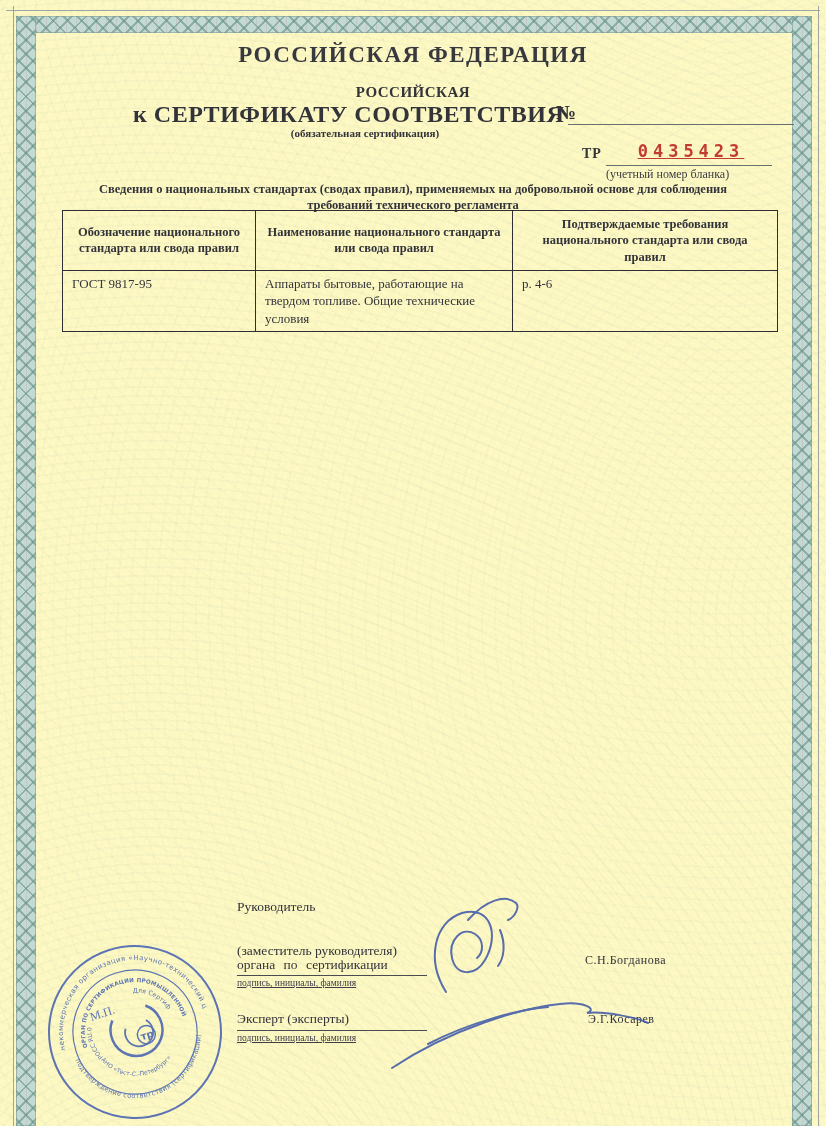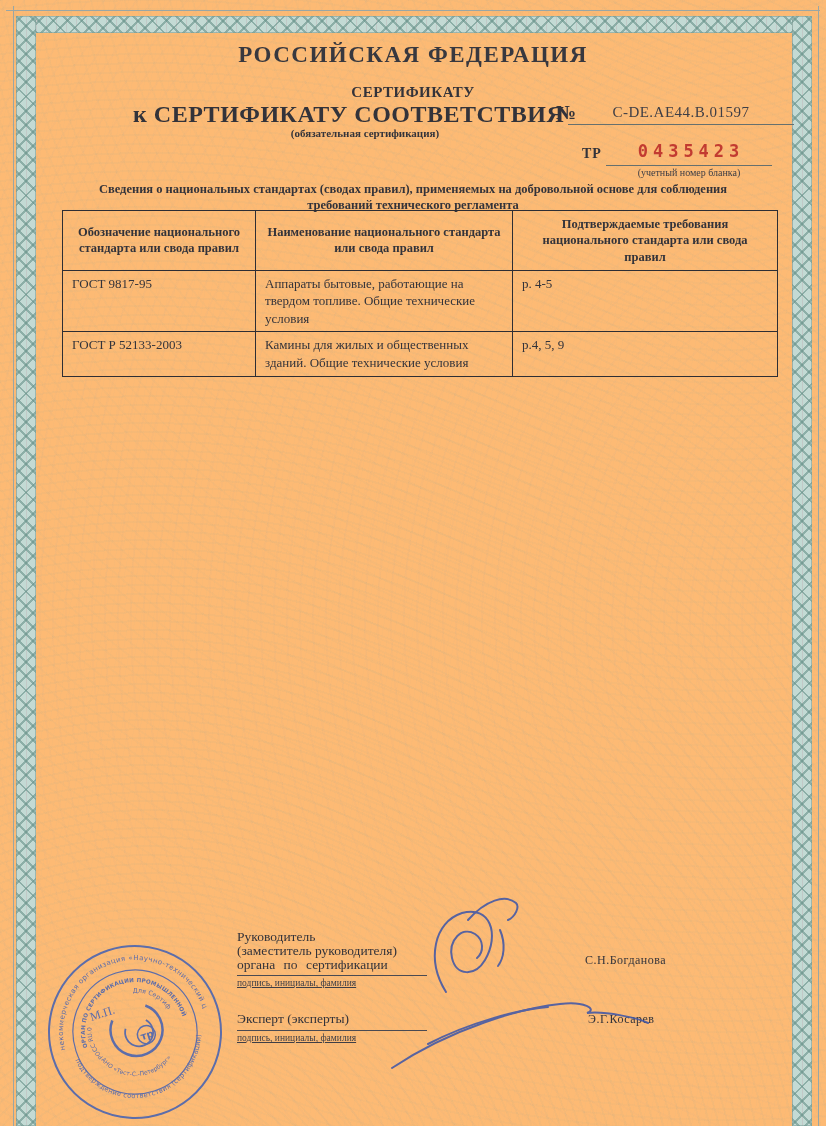--- a/index.html
+++ b/index.html
@@ -1,18 +1,18 @@
 <!DOCTYPE html>
 <html><head>
 <meta charset="utf-8">
 <style>
   html,body{margin:0;padding:0;background:#fff;}
   .page{
     position:relative; width:826px; height:1126px; overflow:hidden;
-    background:#fdba74;
+    background:#fef9c3;
     font-family:"Liberation Serif", serif;
     color:#33333a;
   }
   
   .page::before{
     content:""; position:absolute; inset:0; pointer-events:none;
     background:
       repeating-radial-gradient(circle at 18% 112%, rgba(118,158,150,.05) 0 2px, transparent 2px 9px),
       repeating-radial-gradient(circle at 88% -12%, rgba(118,158,150,.04) 0 2px, transparent 2px 11px),
       repeating-radial-gradient(circle at 112% 55%, rgba(140,145,165,.035) 0 2px, transparent 2px 13px),
@@ -43,39 +43,39 @@
   .doc-type{left:40px; top:84px; width:746px; font-size:15px; font-weight:bold; letter-spacing:.5px; text-align:center;}
   .cert-line{left:133px; top:101px; font-size:24px; font-weight:bold; letter-spacing:.5px; white-space:nowrap;}
   .num-sign{left:556px; top:101px; font-size:20px; font-weight:bold;}
   .cert-number{left:570px; top:104px; width:222px; font-size:15px; color:#3e3e46; text-align:center; letter-spacing:.5px;}
   .cert-number-line{left:568px; top:124px; width:226px; height:1px; background:#66706e;}
   .cert-kind{left:140px; top:127px; width:450px; font-size:11px; font-weight:bold; text-align:center;}
   .tr-label{left:582px; top:146px; font-size:14px; font-weight:bold; letter-spacing:1px;}
   .blank-number{left:616px; top:141px; width:150px; text-align:center;
     font-family:"DejaVu Sans Mono", monospace; font-weight:bold; font-size:17px; letter-spacing:5px;}
   .blank-line{left:606px; top:165px; width:166px; height:1px; background:#66706e;}
-  .blank-caption{left:606px; top:167px; width:166px; font-size:10px; text-align:center; color:#3c3c44;}
+  .blank-caption{left:606px; top:167px; width:166px; font-size:12px; color:#3c3c44;}
   .intro{left:83px; top:181px; width:660px; font-size:12.5px; font-weight:bold; line-height:1.3; text-align:center;}
 
   table.std{
     position:absolute; left:62px; top:210px; width:715px;
     border-collapse:collapse; table-layout:fixed;
     background:transparent;
   }
   table.std th, table.std td{
     border:1.5px solid #2e2e34;
     font-family:"Liberation Serif", serif;
   }
   table.std th{font-size:12.5px; font-weight:bold; line-height:1.3; padding:5px 10px; text-align:center; vertical-align:middle; height:42px;}
   table.std td{font-size:13px; line-height:1.35; padding:4px 9px; text-align:left; vertical-align:top;}
   .col1{width:193px;} .col2{width:257px;} .col3{width:265px;}
   tr.r1 td{height:50px;margin-top:20px;} tr.r2 td{height:36px;}
 
   .sig-role{left:237px; width:200px; font-size:13.5px; line-height:1.05;}
-  .role-l1{top:930px;} .role-l2{top:944px;} .role-l3{top:958px; word-spacing:5px;}
+  .role-l1{top:900px;} .role-l2{top:944px;} .role-l3{top:958px; word-spacing:5px;}
   .sig-rule{position:absolute; height:1px; background:#4a4a52; width:190px; left:237px;}
   .rule-head{top:975px;} .rule-expert{top:1030px;}
   .sig-caption{left:237px; width:200px; font-size:9.5px; color:#3e3e46;text-decoration:underline;}
   .cap-head{top:978px;} .cap-expert{top:1033px;}
   .expert-role{left:237px; top:1011px; font-size:13.5px;text-align:right;}
   .sig-name{font-size:12px; letter-spacing:.5px;}
   .name-head{left:585px; top:953px;}
   .name-expert{left:588px; top:1012px;}
 
   .ink{position:absolute; left:0; top:0; pointer-events:none;}
@@ -87,28 +87,27 @@
 <div class="page">
 
   <div class="hairline hl-top"></div>
   <div class="hairline hl-left"></div>
   <div class="hairline hl-right"></div>
   <div class="band band-top"></div>
   <div class="band band-left"></div>
   <div class="band band-right"></div>
 
   <div class="abs country-title">РОССИЙСКАЯ ФЕДЕРАЦИЯ</div>
-  <div class="abs doc-type">СЕРТИФИКАТУ</div>
+  <div class="abs doc-type">РОССИЙСКАЯ</div>
   <div class="abs cert-line">к СЕРТИФИКАТУ СООТВЕТСТВИЯ</div>
   <div class="abs num-sign">№</div>
-  <div class="abs cert-number">C-DE.AE44.B.01597</div>
   <div class="abs cert-number-line"></div>
   <div class="abs cert-kind">(обязательная сертификация)</div>
   <div class="abs tr-label">ТР</div>
-  <div class="abs blank-number" style="color:#c23b31;">0435423</div>
+  <div class="abs blank-number" style="color:#c23b31;text-decoration:underline;">0435423</div>
   <div class="abs blank-line"></div>
   <div class="abs blank-caption">(учетный номер бланка)</div>
   <div class="abs intro">Сведения о национальных стандартах (сводах правил), применяемых на добровольной основе для соблюдения требований технического регламента</div>
 
   <table class="std">
     <colgroup>
         <col class="col1">
         <col class="col2">
         <col class="col3">
       </colgroup>
@@ -116,26 +115,21 @@
       <tr>
         <th>Обозначение национального стандарта или свода правил</th>
         <th>Наименование национального стандарта или свода правил</th>
         <th>Подтверждаемые требования национального стандарта или свода правил</th>
       </tr>
     </thead>
     <tbody>
       <tr class="r1">
         <td>ГОСТ 9817-95</td>
         <td>Аппараты бытовые, работающие на твердом топливе. Общие технические условия</td>
-        <td>р. 4-5</td>
-      </tr>
-      <tr class="r2">
-        <td>ГОСТ Р 52133-2003</td>
-        <td>Камины для жилых и общественных зданий. Общие технические условия</td>
-        <td>р.4, 5, 9</td>
+        <td>р. 4-6</td>
       </tr>
     </tbody>
   </table>
 
   <div class="abs sig-role role-l1">Руководитель</div>
   <div class="abs sig-role role-l2">(заместитель руководителя)</div>
   <div class="abs sig-role role-l3">органа по сертификации</div>
   <div class="sig-rule rule-head"></div>
   <div class="abs sig-caption cap-head">подпись, инициалы, фамилия</div>
   <div class="abs sig-name name-head">С.Н.Богданова</div>

